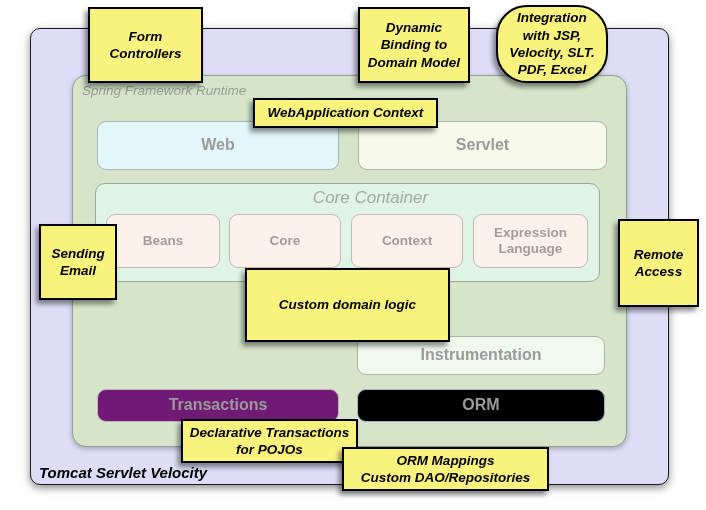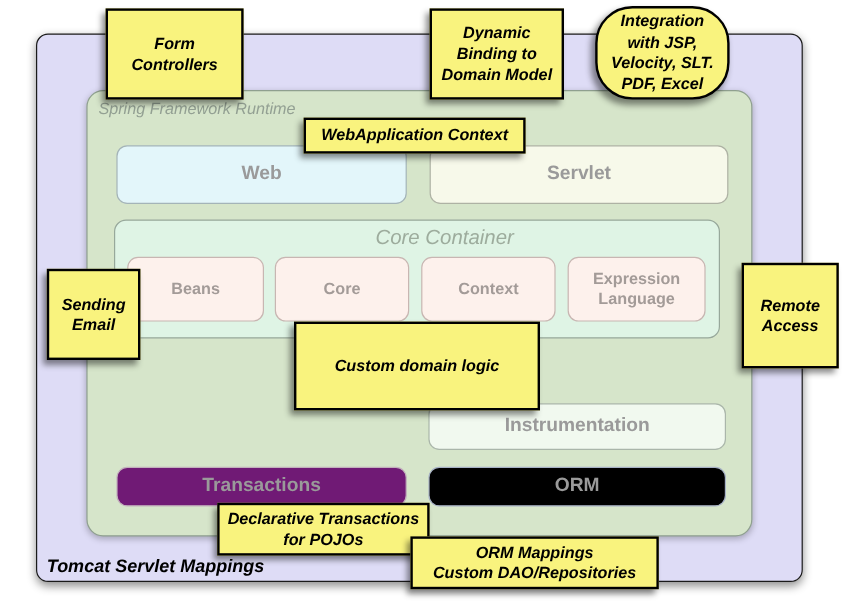--- a/index.html
+++ b/index.html
@@ -135,21 +135,21 @@
   .n-remote      { left: 618px; top: 219px; width: 81px;  height: 88px; }
   .n-declarative { left: 181px; top: 419px; width: 177px; height: 44px; }
   .n-ormmap      { left: 342px; top: 447px; width: 207px; height: 44px; }
 </style>
 </head>
 <body>
 
 <div id="stage">
 
   <div class="outer-box">
-    <span class="outer-label">Tomcat Servlet Mappings</span>
+    <span class="outer-label">Tomcat Servlet Velocity</span>
   </div>
 
   <div class="runtime-box">
     <span class="runtime-label">Spring Framework Runtime</span>
   </div>
 
   <div class="module web-box">Web</div>
   <div class="module servlet-box">Servlet</div>
 
   <div class="core-container">

